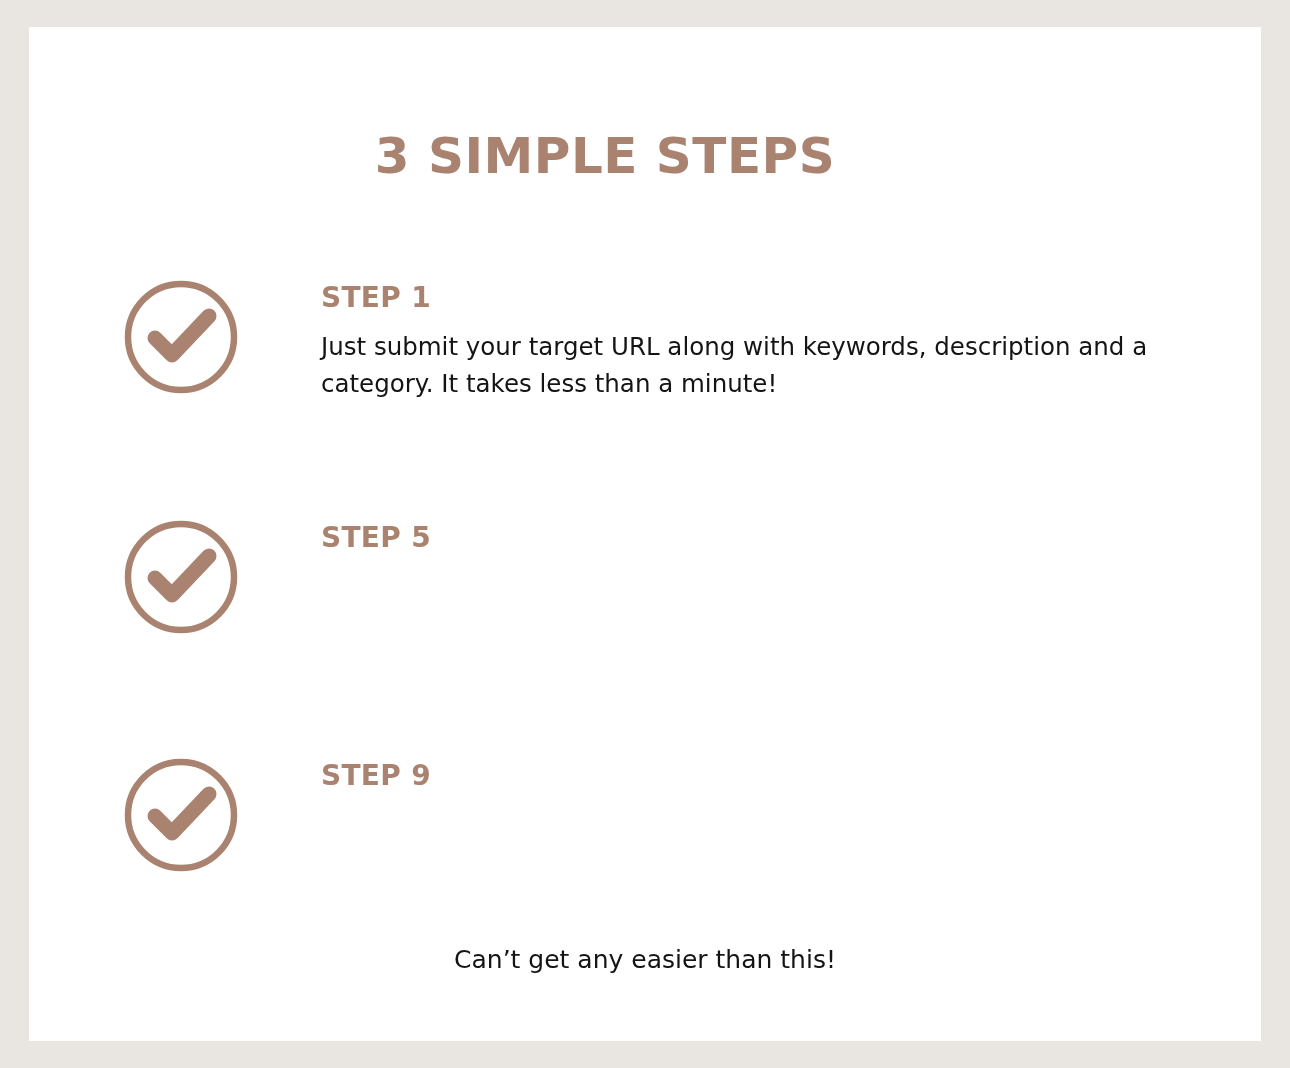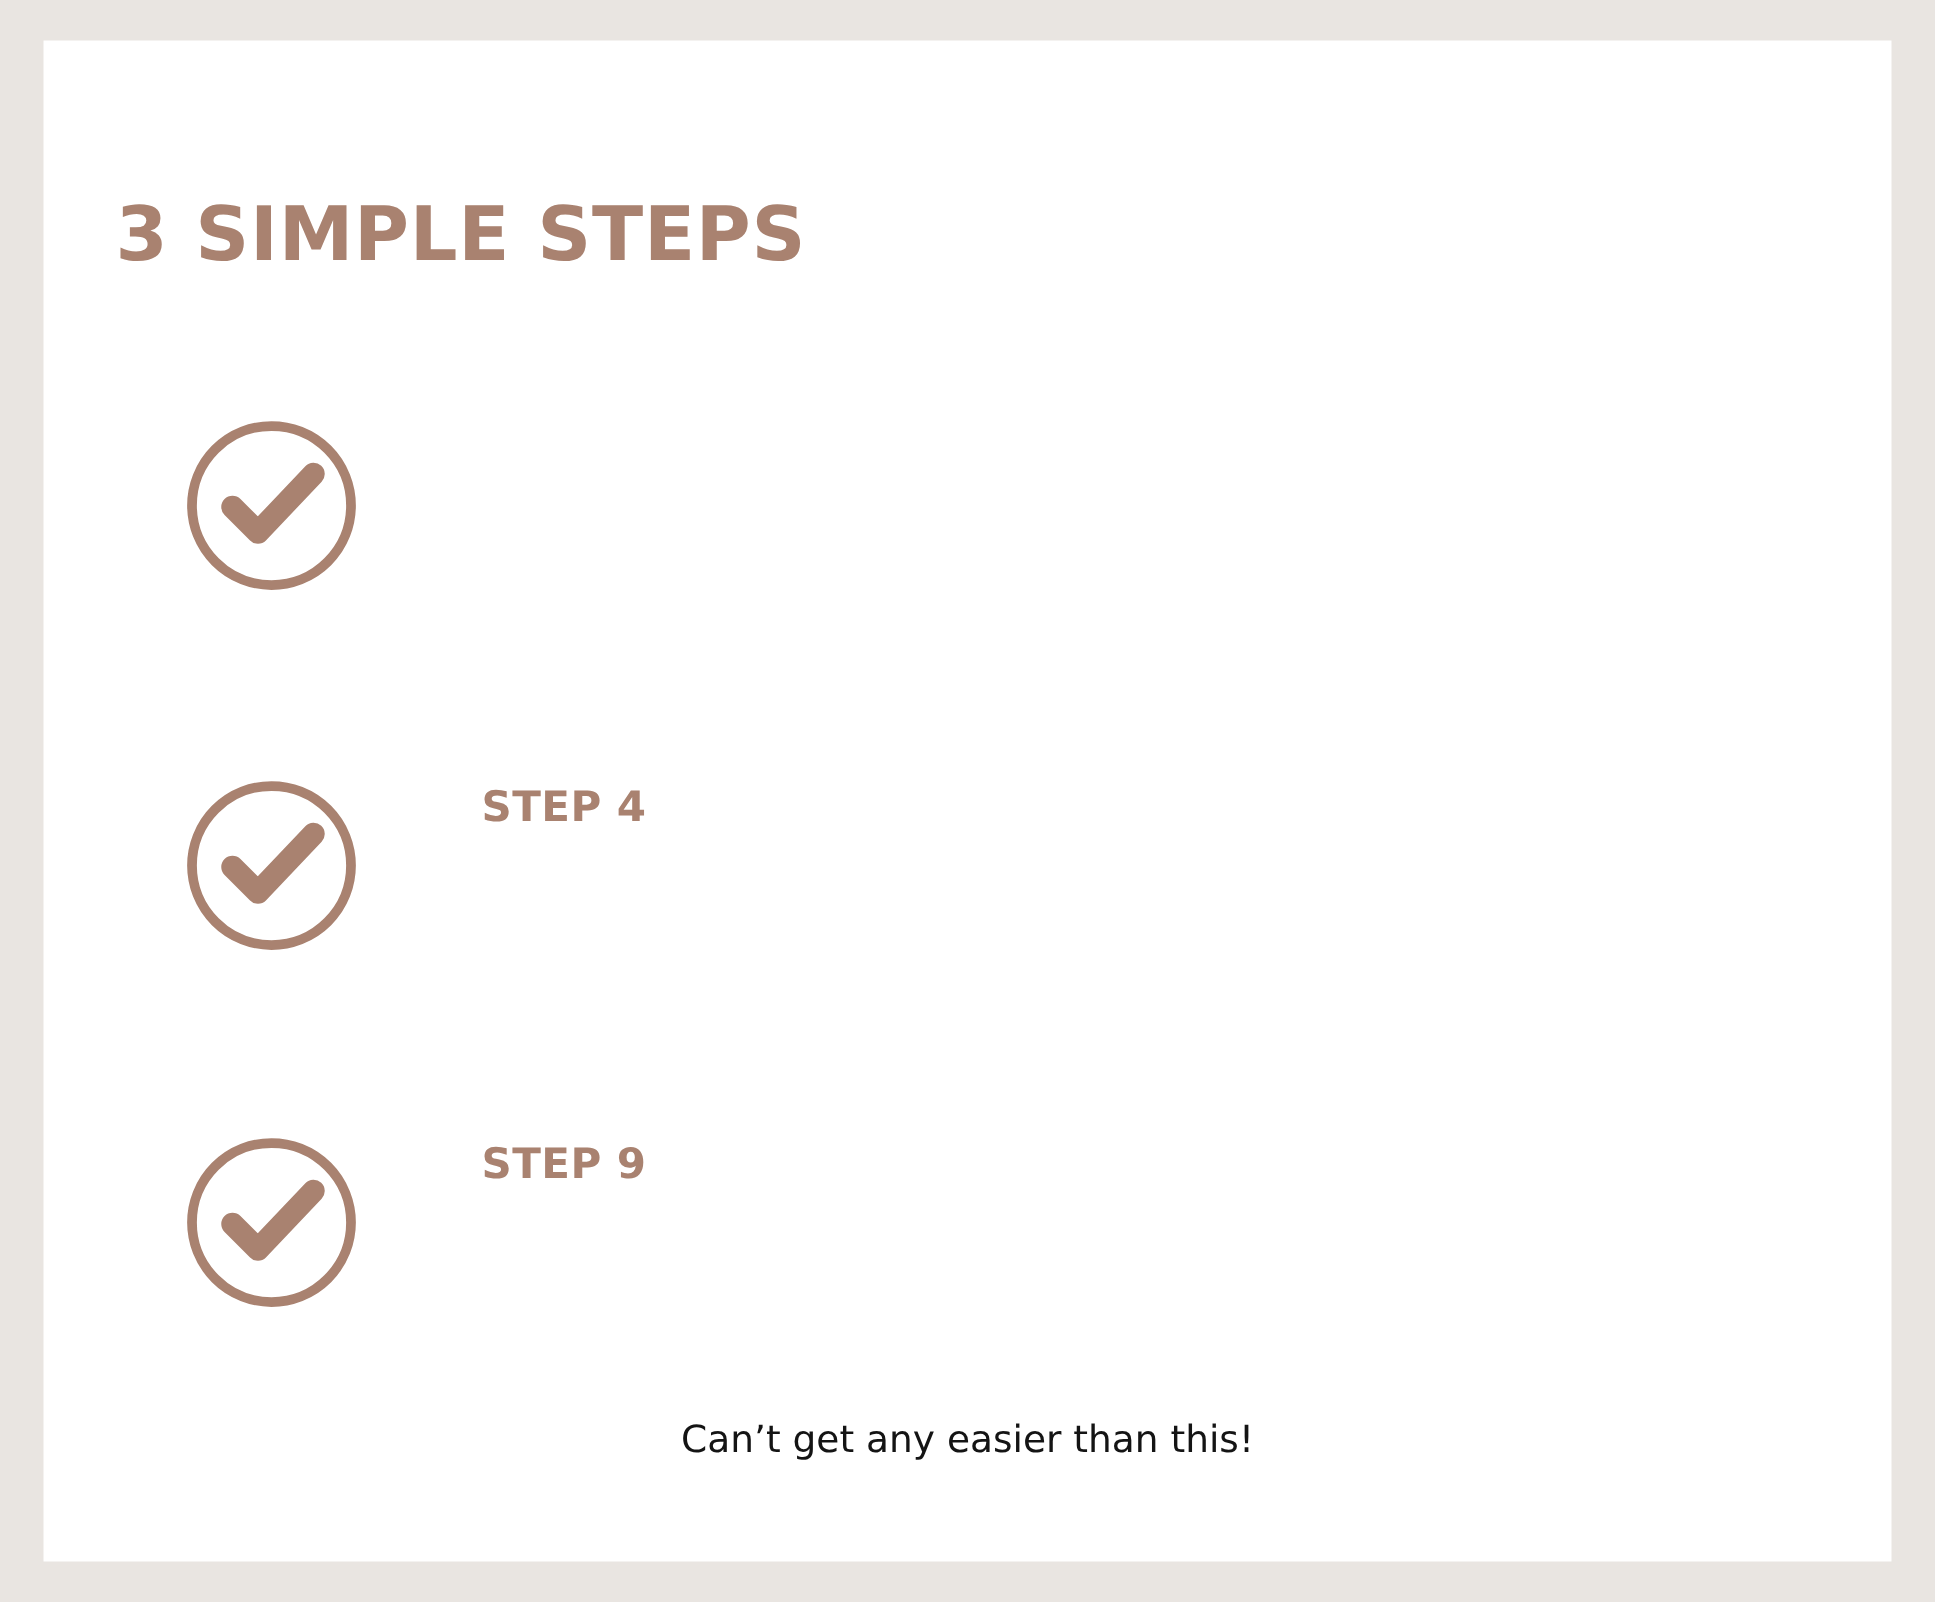--- a/index.html
+++ b/index.html
@@ -22,28 +22,28 @@
     width: 1232px;
     height: 1014px;
     background: #ffffff;
   }
 
   #page-title {
     position: absolute;
     left: 0;
     top: 104px;
     width: 1152px;
+    text-align: center;
     font-family: "DejaVu Sans", sans-serif;
     font-weight: bold;
     font-size: 50px;
     letter-spacing: 0.5px;
     color: #a98270;
     line-height: 1;
     white-space: nowrap;
-    padding-left: 48px;
   }
 
   .step-row {
     position: absolute;
     left: 92px;
     width: 1100px;
     height: 140px;
   }
   #step-row-0 { top: 225px; }
   #step-row-1 { top: 465px; }
@@ -110,31 +110,35 @@
 
   <div id="page-title">3 SIMPLE STEPS</div>
 
   <div class="step-row" id="step-row-0">
     <div class="step-icon">
       <svg viewBox="0 0 120 120" xmlns="http://www.w3.org/2000/svg">
         <circle cx="60" cy="60" r="53" fill="none" stroke="#a98270" stroke-width="6.5"></circle>
         <path d="M34 61 L51 78 L88 39" fill="none" stroke="#a98270" stroke-width="15" stroke-linecap="round" stroke-linejoin="round"></path>
       </svg>
     </div>
+    <div class="step-body">
+      <div class="step-label">STEP 1</div>
+      <div class="step-desc">Just submit your target URL along with keywords, description and a category. It takes less than a minute!</div>
+    </div>
   </div>
 
   <div class="step-row" id="step-row-1">
     <div class="step-icon">
       <svg viewBox="0 0 120 120" xmlns="http://www.w3.org/2000/svg">
         <circle cx="60" cy="60" r="53" fill="none" stroke="#a98270" stroke-width="6.5"></circle>
         <path d="M34 61 L51 78 L88 39" fill="none" stroke="#a98270" stroke-width="15" stroke-linecap="round" stroke-linejoin="round"></path>
       </svg>
     </div>
     <div class="step-body">
-      <div class="step-label">STEP 4</div>
+      <div class="step-label">STEP 5</div>
     </div>
   </div>
 
   <div class="step-row" id="step-row-2">
     <div class="step-icon">
       <svg viewBox="0 0 120 120" xmlns="http://www.w3.org/2000/svg">
         <circle cx="60" cy="60" r="53" fill="none" stroke="#a98270" stroke-width="6.5"></circle>
         <path d="M34 61 L51 78 L88 39" fill="none" stroke="#a98270" stroke-width="15" stroke-linecap="round" stroke-linejoin="round"></path>
       </svg>
     </div>

